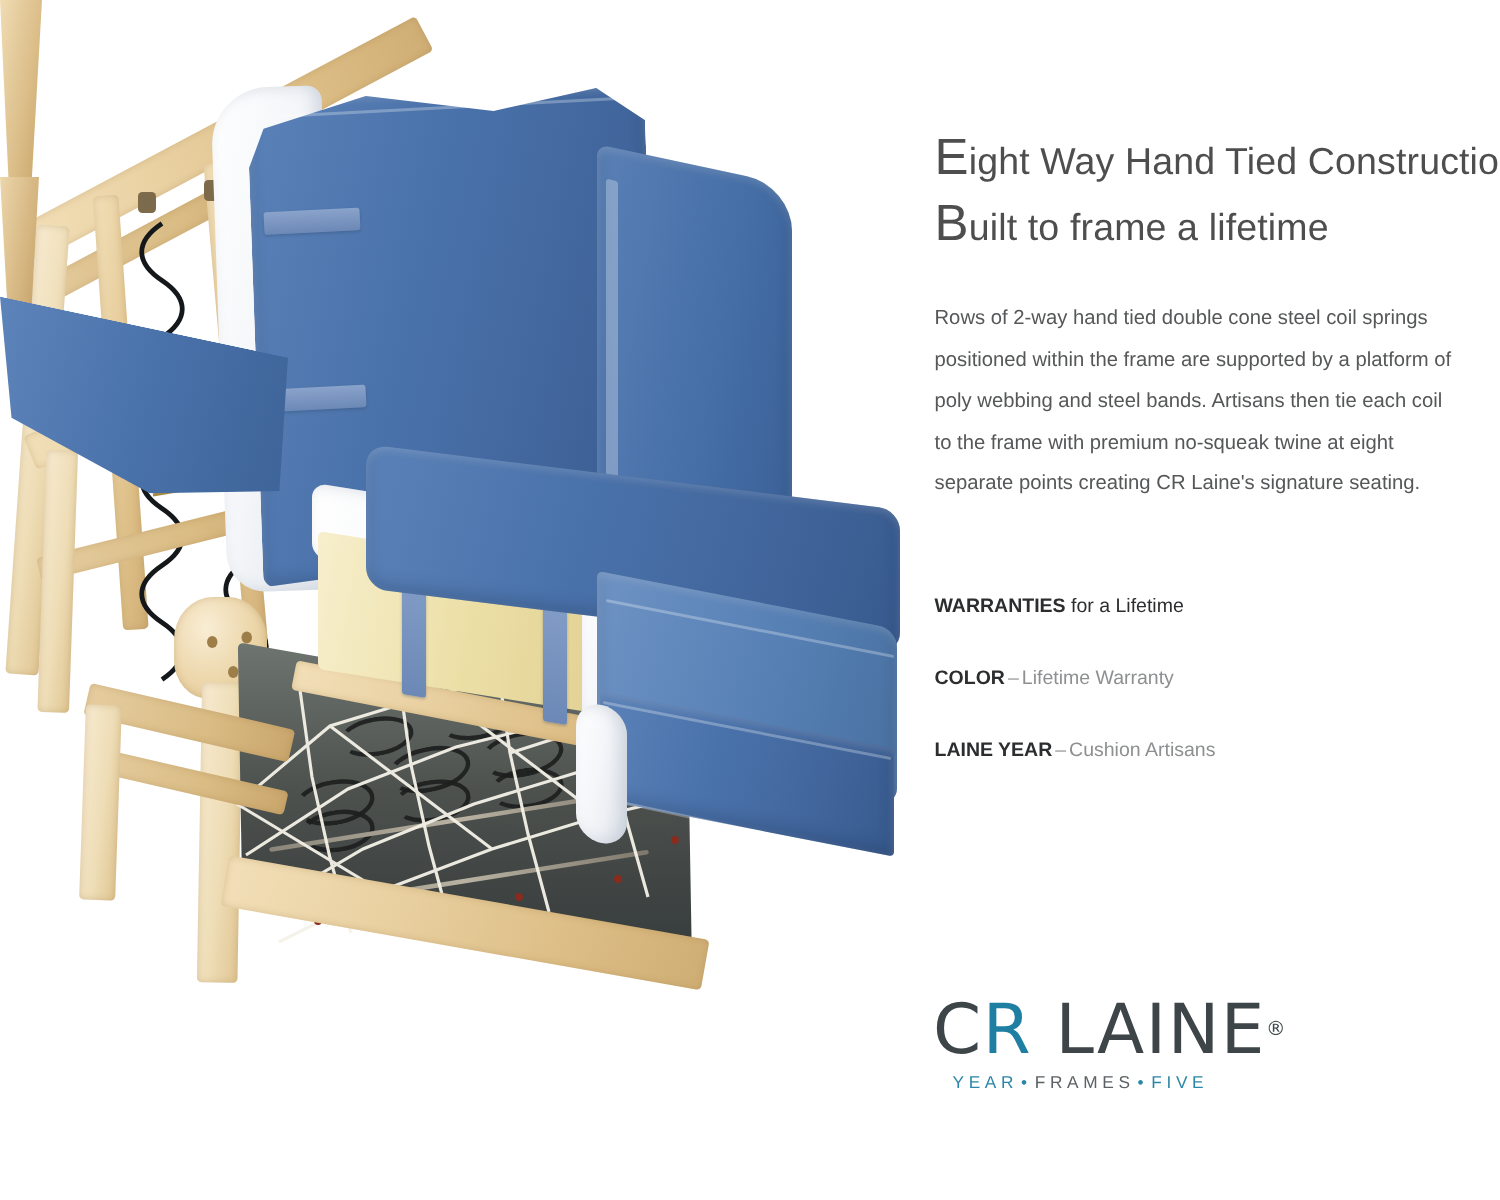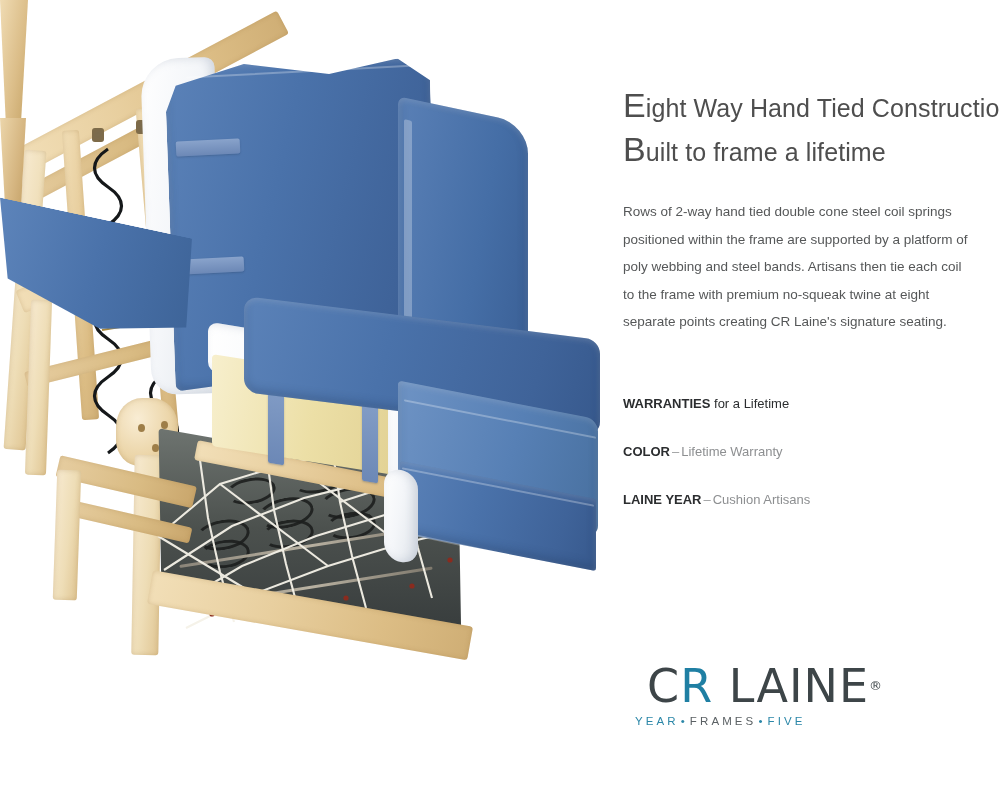--- a/index.html
+++ b/index.html
@@ -182,21 +182,20 @@
   
   .logo { position: absolute; left: 2px; top: 660px; width: 260px; }
   .logo-word {
     font-family: "DejaVu Sans", "Liberation Sans", sans-serif;
     font-weight: 400;
     font-size: 46px;
     letter-spacing: 1px;
     line-height: 52px;
     color: #3d4548;
     white-space: nowrap;
-    text-align: right;
   }
   .logo-word .r  { color: #1f7fa3; }
   .logo-word .reg { font-size: 13px; vertical-align: 12px; letter-spacing: 0; }
   .logo-tag {
     margin-top: 3px; margin-left: 13px;
     font-size: 11.5px; letter-spacing: 3.1px;
     color: #5b6164; white-space: nowrap;
   }
   .logo-tag .t { color: #2b87a8; }
   .logo-tag .g { color: #5b6164; }

